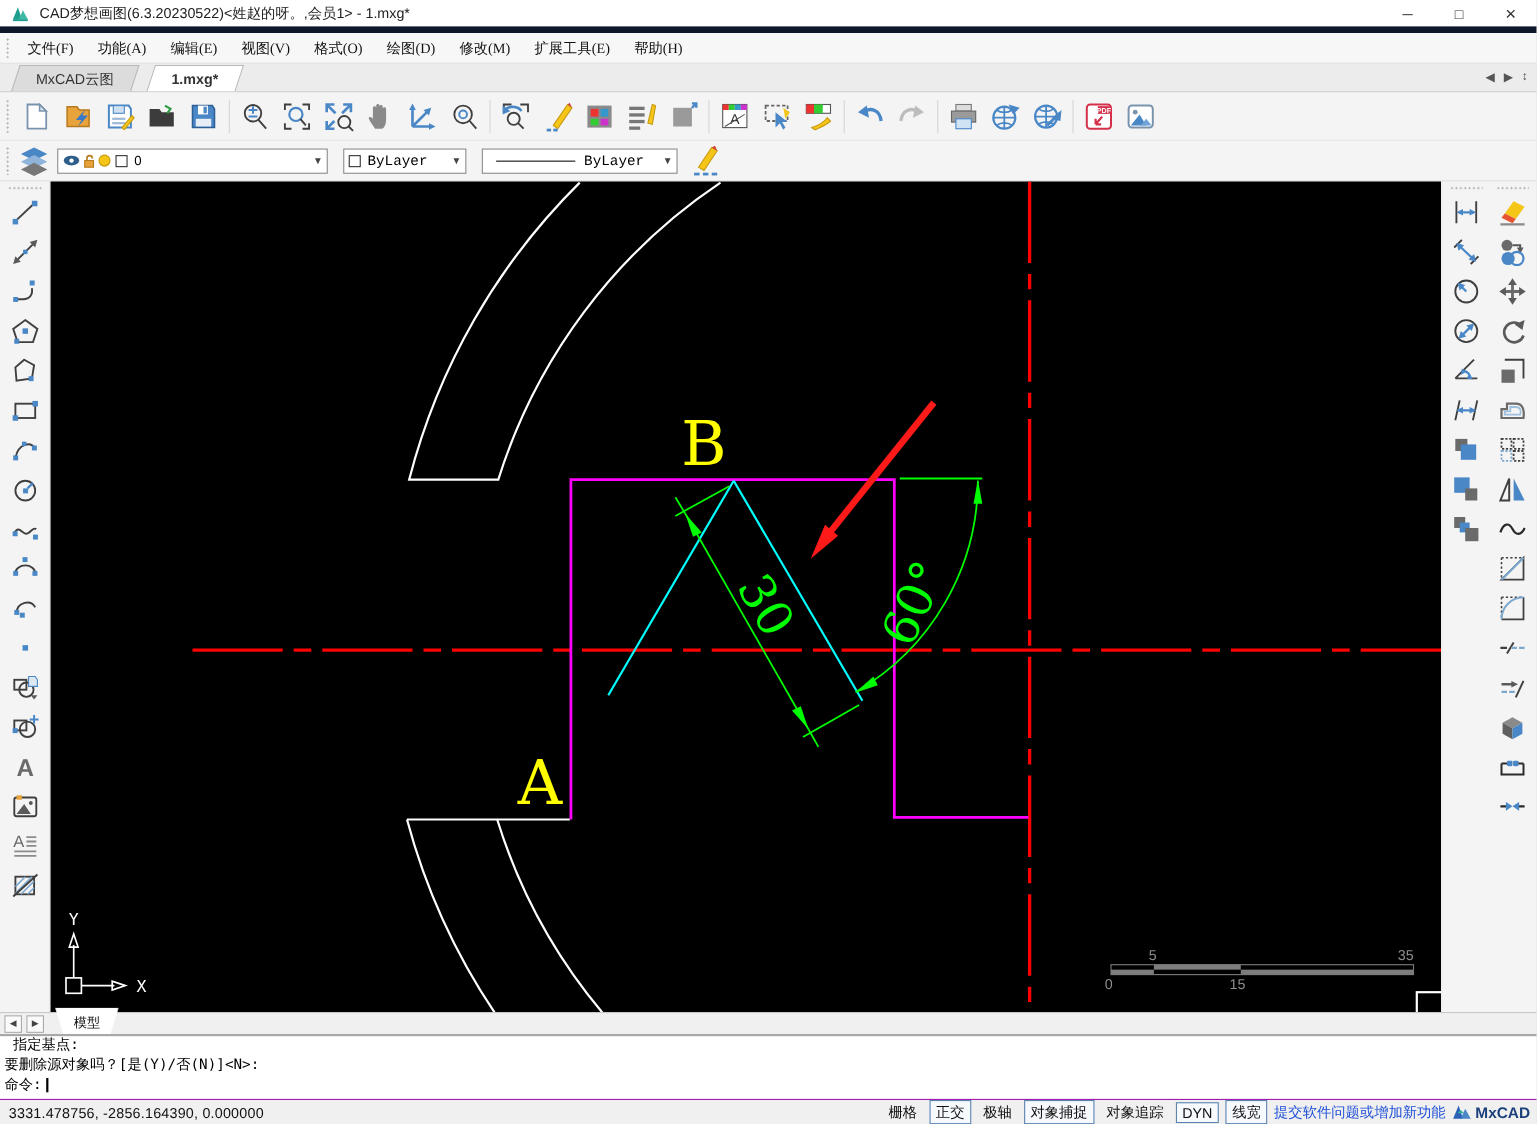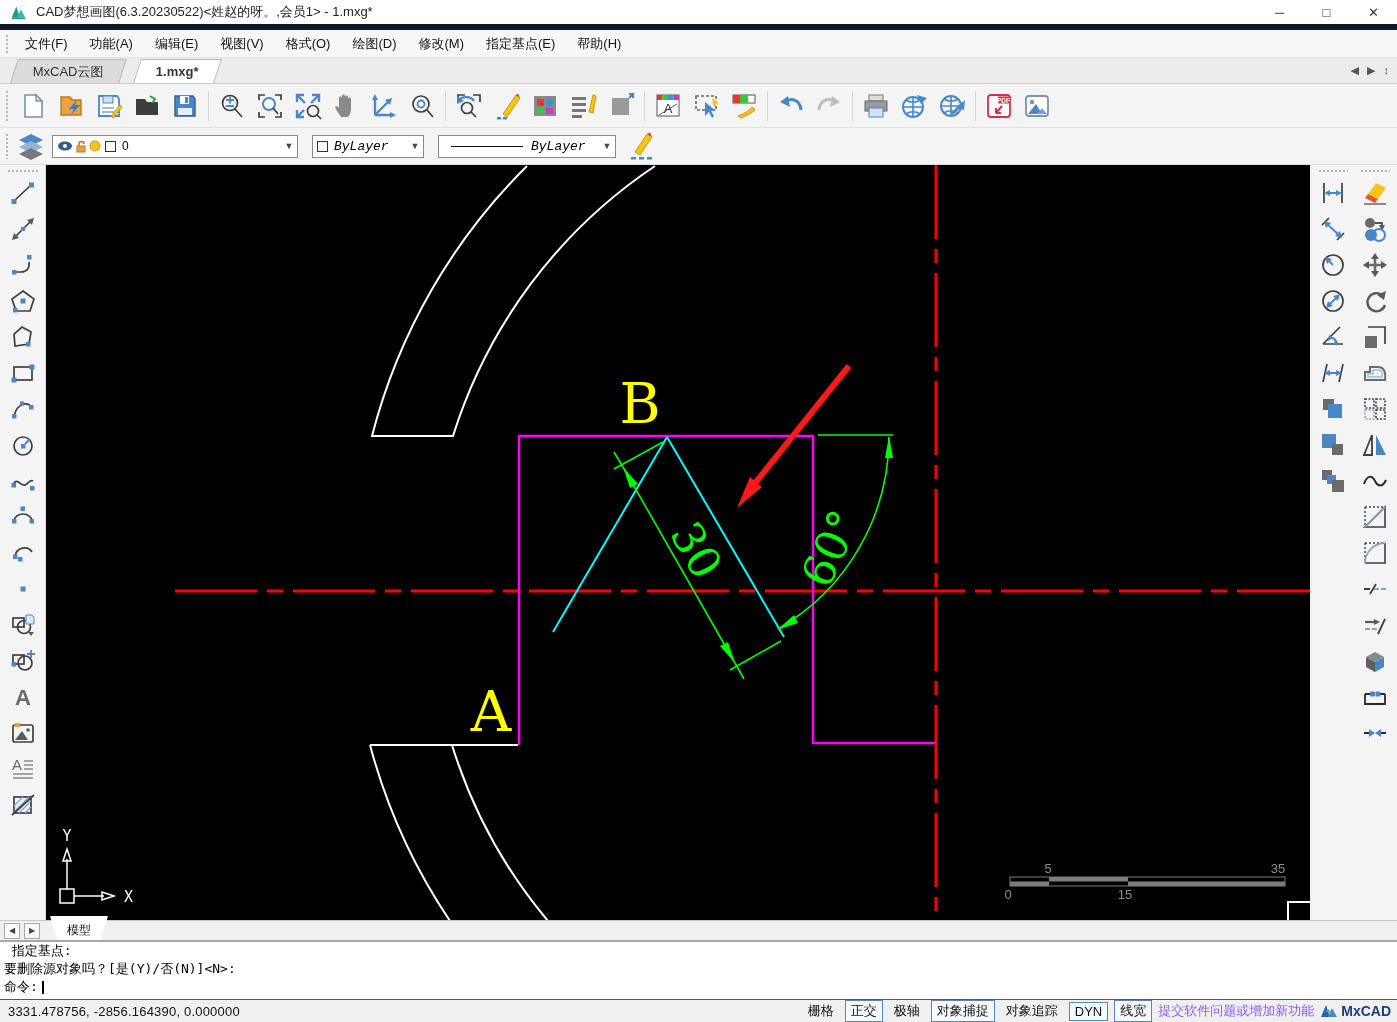--- a/index.html
+++ b/index.html
@@ -18,21 +18,21 @@
              font-size:13px; color:#333; }
 
   
   .menubar { position:absolute; left:0; top:30px; width:1397px; height:28px;
              background:#f7f7f7; border-bottom:1px solid #e0e0e0;
              display:flex; align-items:center; }
   .grip { width:4px; height:70%; margin:0 5px;
           background-image:radial-gradient(#b5b5b5 35%, transparent 36%);
           background-size:4px 4px; }
   .menu-item { padding:0 11px; font-size:13px; color:#111; height:100%;
-               display:flex; align-items:center; }
+               display:flex; align-items:center;font-family:Liberation Serif, serif; }
 
   
   .tabbar { position:absolute; left:0; top:58px; width:1397px; height:26px;
             background:#ececec; border-bottom:1px solid #c9c9c9; display:flex; align-items:flex-end; }
   .doc-tab { position:relative; height:24px; padding:0 18px; display:flex; align-items:center;
              font-size:13px; color:#333; background:#dcdcdc; border:1px solid #b9b9b9;
              border-bottom:none; transform:skewX(-18deg); margin-left:14px; }
   .doc-tab > span { transform:skewX(18deg); }
   .doc-tab.active { background:#ffffff; font-weight:bold; z-index:2; }
   .tab-scrollers { margin-left:auto; margin-right:8px; align-self:center;
@@ -46,21 +46,21 @@
   .tb-btn { width:38px; height:38px; display:flex; align-items:center; justify-content:center; }
   .tb-btn svg { width:28px; height:28px; }
 
   
   .toolbar2 { position:absolute; left:0; top:128px; width:1397px; height:37px;
               background:#f4f4f4; border-bottom:1px solid #dcdcdc;
               display:flex; align-items:center; }
   .combo { height:23px; background:#fff; border:1px solid #8a8a8a;
            display:flex; align-items:center; font-size:12px; padding-left:4px; position:relative; }
   .combo .arrow { margin-left:auto; width:16px; color:#444; font-size:9px; text-align:center; }
-  .combo-mono { font-family:"Liberation Mono", monospace; font-size:13px;font-style:italic; }
+  .combo-mono { font-family:"Liberation Mono", monospace; font-size:13px; }
   .swatch { width:11px; height:11px; border:1px solid #333; background:#fff; margin-right:6px; }
   .ltline { width:72px; height:0; border-top:1.5px solid #111; margin:0 8px; }
 
   
   .left-tools { position:absolute; left:0; top:165px; width:46px; height:755px;
                 background:#f4f4f4; border-right:1px solid #d9d9d9;
                 display:flex; flex-direction:column; align-items:center; }
   .right-tools { position:absolute; left:1312px; top:165px; width:85px; height:755px;
                  background:#f4f4f4; display:flex; }
   .rt-col { width:42px; display:flex; flex-direction:column; align-items:center; }
@@ -93,21 +93,21 @@
             vertical-align:middle; }
 
   
   .statusbar { position:absolute; left:0; top:999px; width:1397px; height:23px;
                background:#f0f0f0; border-top:1px solid #a21caf;
                display:flex; align-items:center; font-size:13px; color:#111;gap:47px; }
   .coords { margin-left:8px; letter-spacing:0.2px; }
   .status-right { margin-left:auto; display:flex; align-items:center; gap:6px; margin-right:6px; }
   .toggle { padding:1px 5px; }
   .toggle.boxed { border:1px solid #5b84b1; background:#f6f9fd; }
-  .feedback { color:#8b5cf6; }
+  .feedback { color:#1d4ed8; }
   .brand { display:flex; align-items:center; gap:3px; color:#1b3f7a; font-weight:bold; font-size:14px; }
 
   
   .g  { stroke:#3f3f3f; stroke-width:1.7; fill:none; }
   .gb { stroke:#4a87c7; stroke-width:2;  fill:none; }
   .fb { fill:#4a87c7; }
   .fg { fill:#5a5a5a; }
 </style>
 </head>
 <body>
@@ -130,21 +130,21 @@
 
   <div class="menubar">
     <div class="grip"></div>
     <div class="menu-item">文件(F)</div>
     <div class="menu-item">功能(A)</div>
     <div class="menu-item">编辑(E)</div>
     <div class="menu-item">视图(V)</div>
     <div class="menu-item">格式(O)</div>
     <div class="menu-item">绘图(D)</div>
     <div class="menu-item">修改(M)</div>
-    <div class="menu-item">指定基点(E)</div>
+    <div class="menu-item">扩展工具(E)</div>
     <div class="menu-item">帮助(H)</div>
   </div>
 
   <div class="tabbar">
     <div class="doc-tab">
         <span>MxCAD云图</span>
       </div>
     <div class="doc-tab active">
         <span>1.mxg*</span>
       </div>

